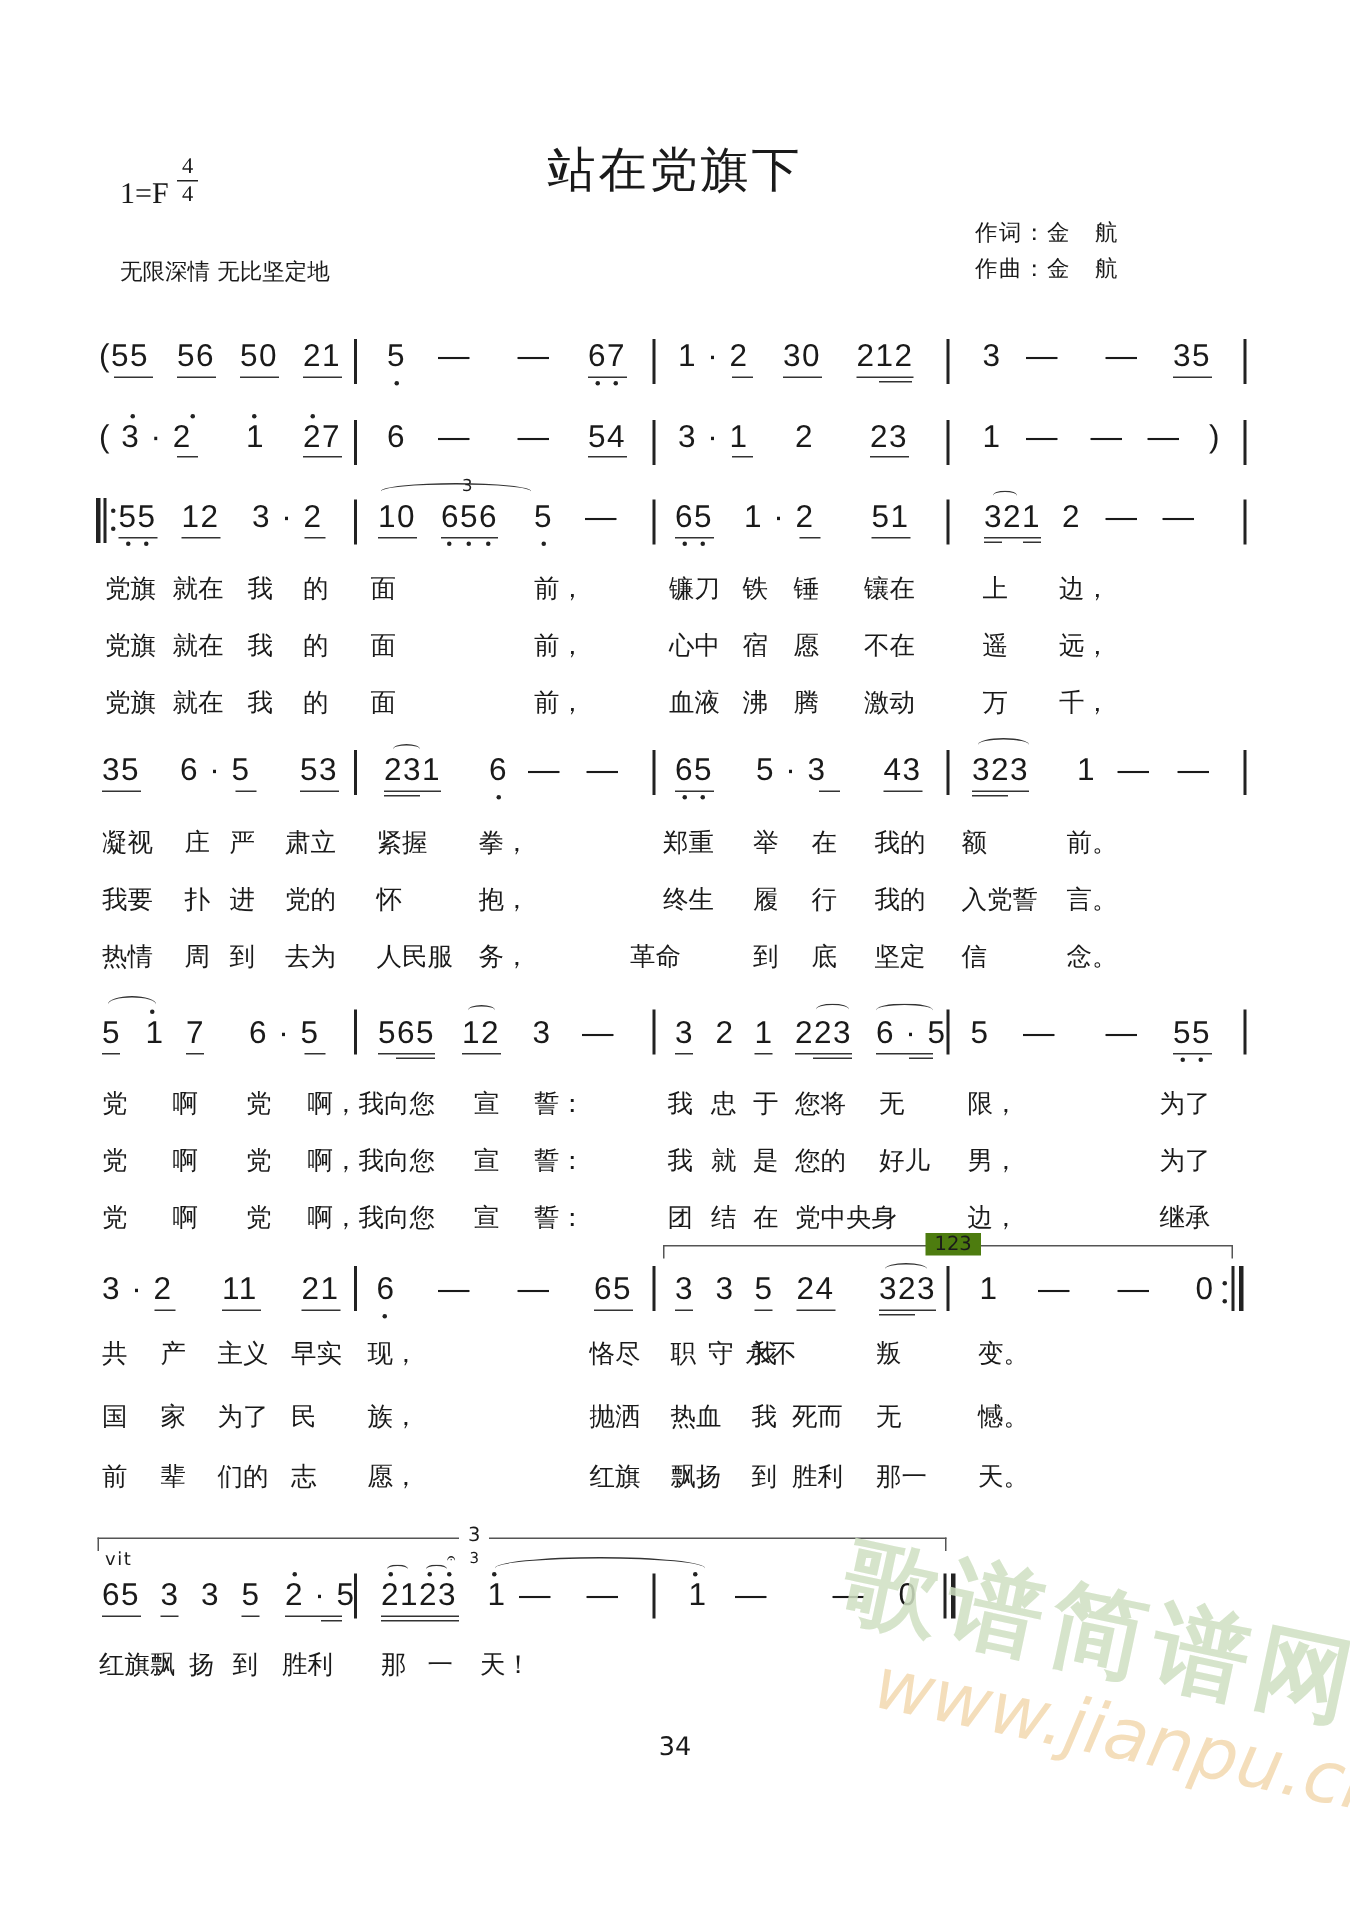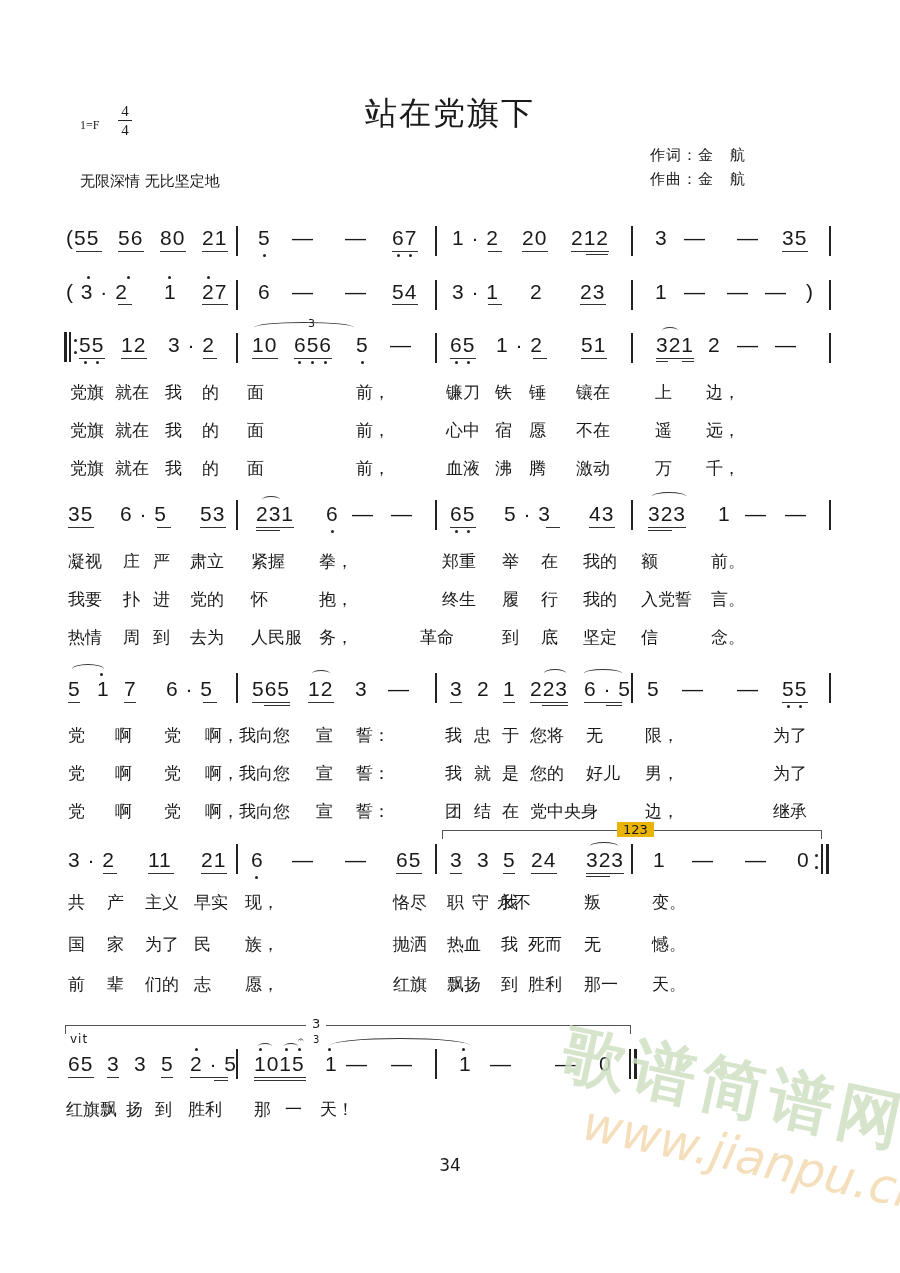--- a/index.html
+++ b/index.html
@@ -1,20 +1,20 @@
 <!DOCTYPE html>
 <html><head>
 <meta charset="utf-8">
 <style>
   html, body { margin: 0; padding: 0; background: #ffffff; }
   body { width: 900px; height: 1273px; position: relative; overflow: hidden;
          font-family: "DejaVu Sans", "Liberation Sans", sans-serif; color: #1a1a1a; }
   .abs { position: absolute; white-space: nowrap; }
   .title { left: 0; width: 900px; top: 92px; text-align: center; font-size: 32px; letter-spacing: 2px; }
-  .key { left: 80px; top: 118px; font-family: "Liberation Serif", serif; font-size: 12px; }
+  .key { left: 80px; top: 118px; font-family: "Liberation Serif", serif; font-size: 20px; }
   .ts { left: 118px; top: 102px; font-family: "Liberation Serif", serif; font-size: 15px; text-align: center; width: 14px; line-height: 18px; }
   .ts .line { border-top: 1px solid #222; width: 14px; }
   .tempo { left: 80px; top: 172px; font-size: 15px; }
   .credit { left: 650px; font-size: 15px; letter-spacing: 1px; }
   .note { font-size: 21px; font-family: "Liberation Sans", "DejaVu Sans", sans-serif; letter-spacing: 1px; }
   .lyric { font-size: 17px; letter-spacing: 0px; }
   .bar { position: absolute; width: 1.5px; background: #222; height: 30px; }
   .bar.thick { width: 3px; }
   .ul { position: absolute; height: 1px; background: #333; }
   .dot { position: absolute; width: 3px; height: 3px; border-radius: 50%; background: #222; }
@@ -35,39 +35,39 @@
   <div class="line"></div>
   <div>4</div>
 </div>
 <div class="abs tempo">无限深情 无比坚定地</div>
 <div class="abs credit" style="top:146px">作词：金　航</div>
 <div class="abs credit" style="top:170px">作曲：金　航</div>
 
 <div>
   <span class="abs note" style="left:66px;top:226px">(55</span>
   <span class="abs note" style="left:118px;top:226px">56</span>
-  <span class="abs note" style="left:160px;top:226px">80</span>
+  <span class="abs note" style="left:160px;top:226px">50</span>
   <span class="abs note" style="left:202px;top:226px">21</span>
   <div class="ul" style="left:76px;top:251px;width:26px"></div>
   <div class="ul" style="left:118px;top:251px;width:26px"></div>
   <div class="ul" style="left:160px;top:251px;width:26px"></div>
   <div class="ul" style="left:202px;top:251px;width:26px"></div>
   <div class="bar" style="left:236px;top:226px"></div>
   <span class="abs note" style="left:258px;top:226px">5</span>
   <div class="dot" style="left:263px;top:254px"></div>
   <span class="abs note" style="left:292px;top:226px">—</span>
   <span class="abs note" style="left:345px;top:226px">—</span>
   <span class="abs note" style="left:392px;top:226px">67</span>
   <div class="ul" style="left:392px;top:251px;width:26px"></div>
   <div class="dot" style="left:397px;top:254px"></div>
     <div class="dot" style="left:409px;top:254px"></div>
   <div class="bar" style="left:435px;top:226px"></div>
   <span class="abs note" style="left:452px;top:226px">1 · 2</span>
   <div class="ul" style="left:488px;top:251px;width:14px"></div>
-  <span class="abs note" style="left:522px;top:226px">20</span>
+  <span class="abs note" style="left:522px;top:226px">30</span>
   <div class="ul" style="left:522px;top:251px;width:26px"></div>
   <span class="abs note" style="left:571px;top:226px">212</span>
   <div class="ul" style="left:571px;top:251px;width:38px"></div>
   <div class="ul" style="left:586px;top:254px;width:22px"></div>
   <div class="bar" style="left:631px;top:226px"></div>
   <span class="abs note" style="left:655px;top:226px">3</span>
   <span class="abs note" style="left:684px;top:226px">—</span>
   <span class="abs note" style="left:737px;top:226px">—</span>
   <span class="abs note" style="left:782px;top:226px">35</span>
   <div class="ul" style="left:782px;top:251px;width:26px"></div>
@@ -364,21 +364,21 @@
     <span class="abs lyric" style="left:474px;top:800px">结</span>
     <span class="abs lyric" style="left:502px;top:800px">在</span>
     <span class="abs lyric" style="left:530px;top:800px">党中央身</span>
     <span class="abs lyric" style="left:645px;top:800px">边，</span>
     <span class="abs lyric" style="left:773px;top:800px">继承</span>
   </div>
 </div>
 
 <div>
   <div class="bracket" style="left:442px;top:830px;width:378px"></div>
-  <span class="abs" style="left:617px;top:822px;font-size:13px;background:#eab308;padding:0 6px">123</span>
+  <span class="abs" style="left:617px;top:822px;font-size:13px;background:#4d7c0f;padding:0 6px">123</span>
   <span class="abs note" style="left:68px;top:848px">3 · 2</span>
   <div class="ul" style="left:103px;top:873px;width:14px"></div>
   <span class="abs note" style="left:148px;top:848px">11</span>
   <div class="ul" style="left:148px;top:873px;width:26px"></div>
   <span class="abs note" style="left:201px;top:848px">21</span>
   <div class="ul" style="left:201px;top:873px;width:26px"></div>
   <div class="bar" style="left:236px;top:844px"></div>
   <span class="abs note" style="left:251px;top:848px">6</span>
   <div class="dot" style="left:255px;top:876px"></div>
   <span class="abs note" style="left:292px;top:848px">—</span>
@@ -462,21 +462,21 @@
   <span class="abs note" style="left:134px;top:1052px">3</span>
   <span class="abs note" style="left:161px;top:1052px">5</span>
   <div class="ul" style="left:161px;top:1077px;width:12px"></div>
   <span class="abs note" style="left:190px;top:1052px">2 · 5</span>
   <div class="dot" style="left:195px;top:1048px"></div>
   <div class="ul" style="left:190px;top:1077px;width:38px"></div>
   <div class="ul" style="left:214px;top:1080px;width:14px"></div>
   <div class="bar" style="left:236px;top:1049px"></div>
   <div class="slurfull" style="left:258px;top:1043px;width:14px;height:5px"></div>
   <div class="slurfull" style="left:284px;top:1043px;width:14px;height:5px"></div>
-  <span class="abs note" style="left:254px;top:1052px">1015</span>
+  <span class="abs note" style="left:254px;top:1052px">2123</span>
   <div class="dot" style="left:259px;top:1048px"></div>
     <div class="dot" style="left:285px;top:1048px"></div>
     <div class="dot" style="left:298px;top:1048px"></div>
   <div class="ul" style="left:254px;top:1077px;width:52px"></div>
   <div class="ul" style="left:254px;top:1080px;width:52px"></div>
   <span class="abs" style="left:298px;top:1034px;font-size:10px">𝄐</span>
   <span class="abs" style="left:313px;top:1034px;font-size:10px">3</span>
   <span class="abs note" style="left:325px;top:1052px">1</span>
   <div class="dot" style="left:328px;top:1048px"></div>
   <div class="slurfull" style="left:330px;top:1038px;width:140px;height:14px"></div>

